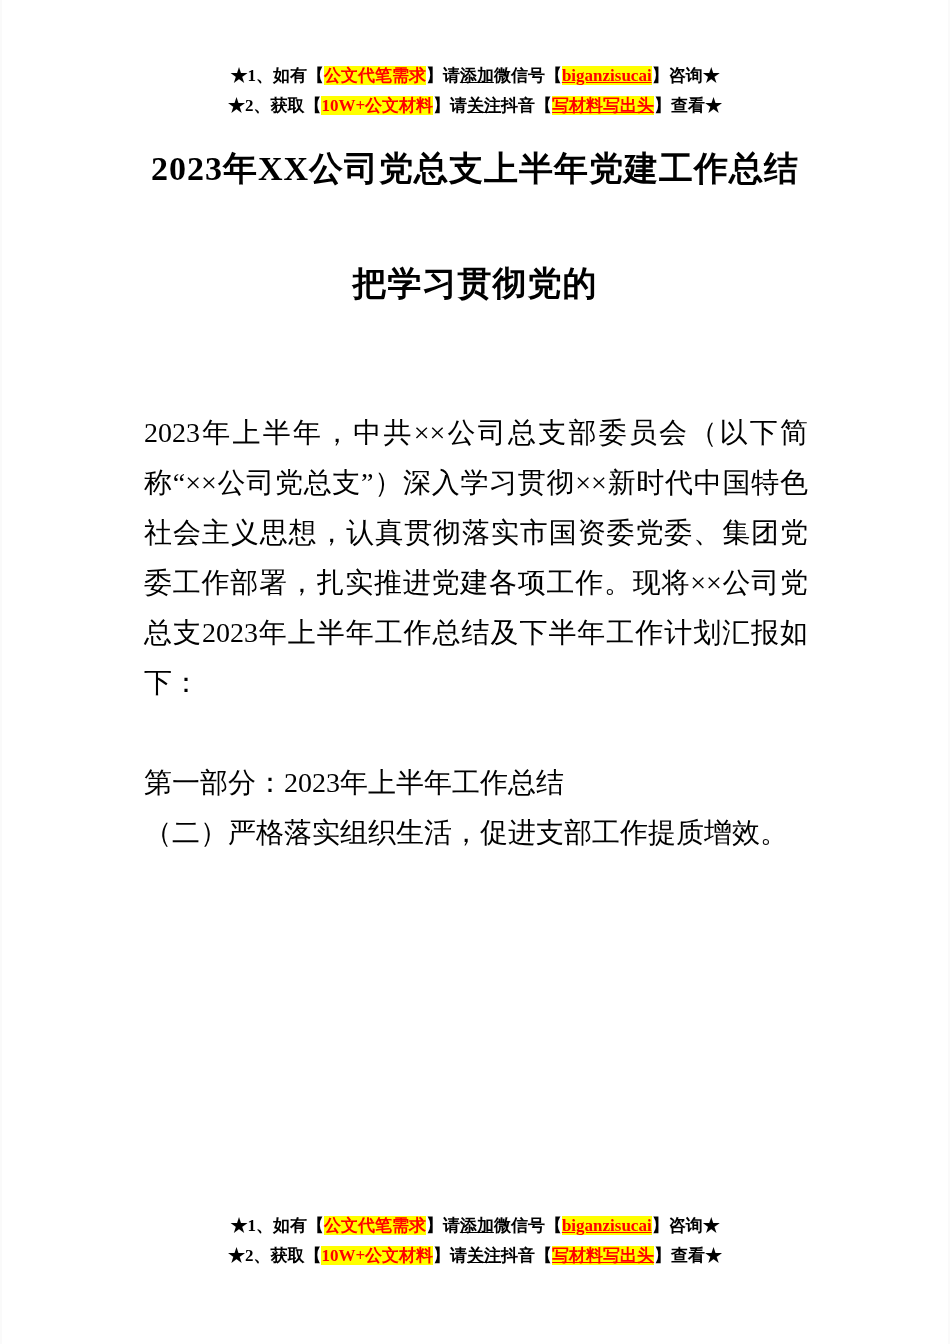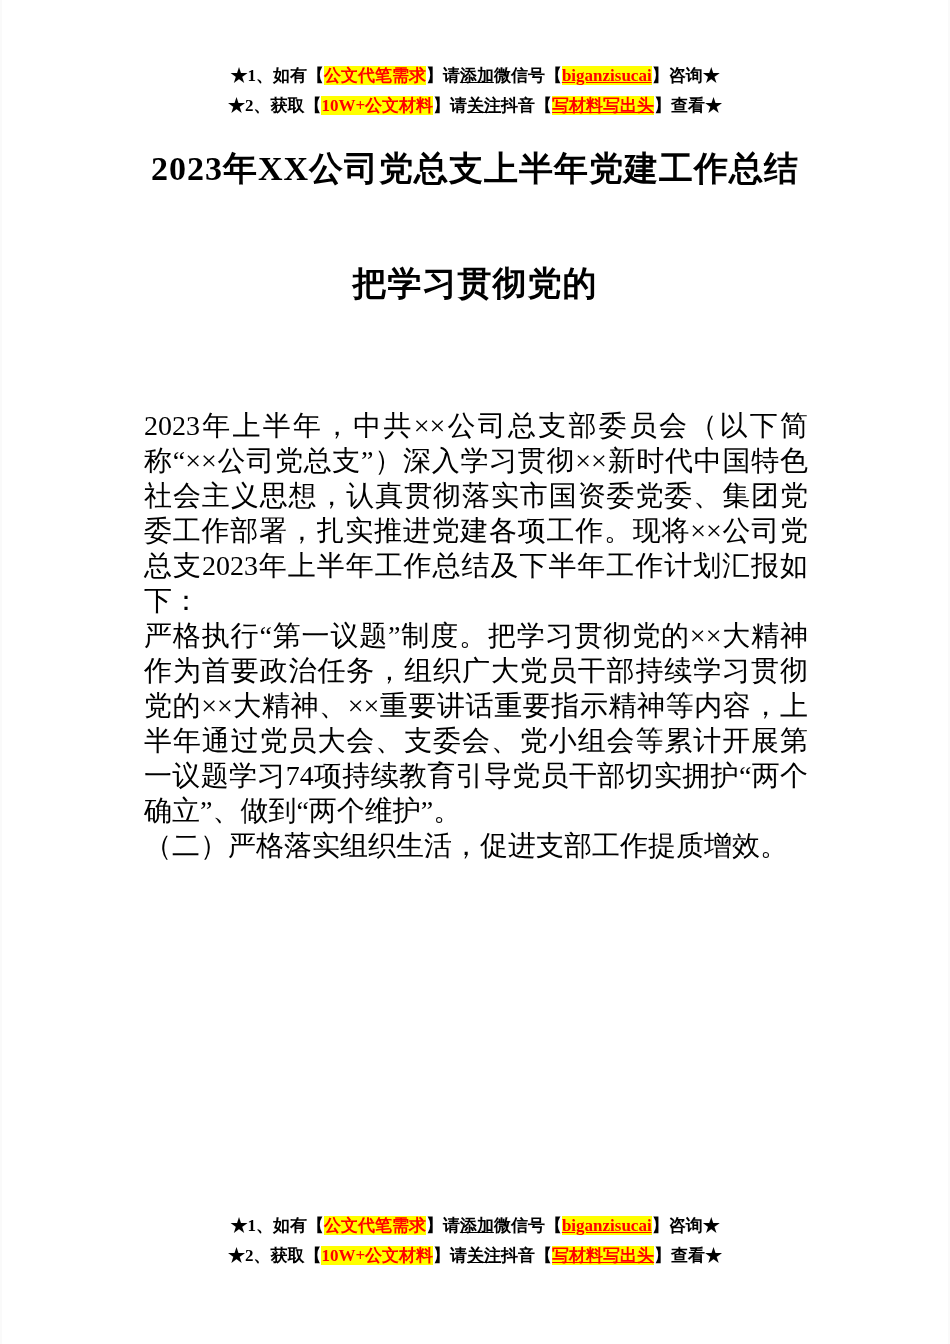--- a/index.html
+++ b/index.html
@@ -39,21 +39,21 @@
     line-height:115px;
     font-weight:bold;
     text-align:center;
     letter-spacing:1px;
   }
   .title-line{display:block;}
   
   .doc-body{
     margin:67px 140px 0 142px;
     font-size:28px;
-    line-height:35px;
+    line-height:50px;
     text-align:justify;
     text-justify:inter-ideograph;
   }
   .doc-body p{margin:0;}
   .doc-body p.gap{margin-top:50px;}
 </style>
 </head>
 <body>
 
 <div class="page">
@@ -67,21 +67,21 @@
     </div>
   </div>
 
   <h1 class="title">
     <span class="title-line">2023年XX公司党总支上半年党建工作总结</span>
     <span class="title-line">把学习贯彻党的</span>
   </h1>
 
   <div class="doc-body">
     <p>2023年上半年，中共××公司总支部委员会（以下简称“××公司党总支”）深入学习贯彻××新时代中国特色社会主义思想，认真贯彻落实市国资委党委、集团党委工作部署，扎实推进党建各项工作。现将××公司党总支2023年上半年工作总结及下半年工作计划汇报如下：</p>
-    <p>严格执行“第一议题”制度。把学习贯彻党的××大精神作为首要政治任务，组织广大党员干部持续学习贯彻党的××大精神、××重要讲话重要指示精神等内容，上半年通过党员大会、支委会、党小组会等累计开展第一议题学习74项持续教育引导党员干部切实拥护“两个确立”、做到“两个维护”。</p>
+    <p class="gap">第一部分：2023年上半年工作总结</p>
     <p>（二）严格落实组织生活，促进支部工作提质增效。</p>
   </div>
 
   <div class="promo promo-bottom">
     <div class="promo-line">
       <span class="seg">★1、如有【</span><span class="seg hl">公文代笔需求</span><span class="seg">】请</span><span class="seg ul">添加</span><span class="seg">微信号【</span><span class="seg hl ul">biganzisucai</span><span class="seg">】咨询★</span>
     </div>
     <div class="promo-line">
       <span class="seg">★2、获取【</span><span class="seg hl">10W+公文材料</span><span class="seg">】请</span><span class="seg ul">关注</span><span class="seg">抖音【</span><span class="seg hl ul">写材料写出头</span><span class="seg">】查看★</span>
     </div>

